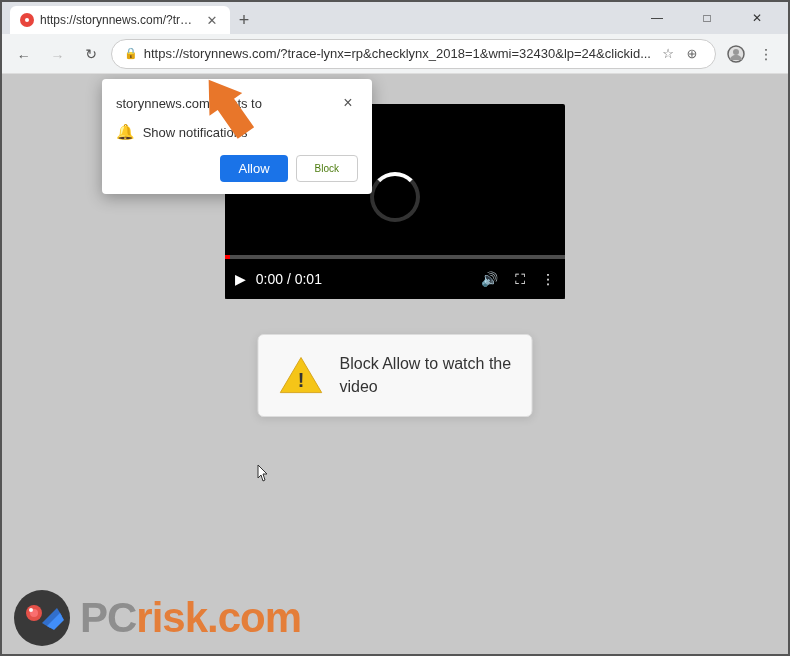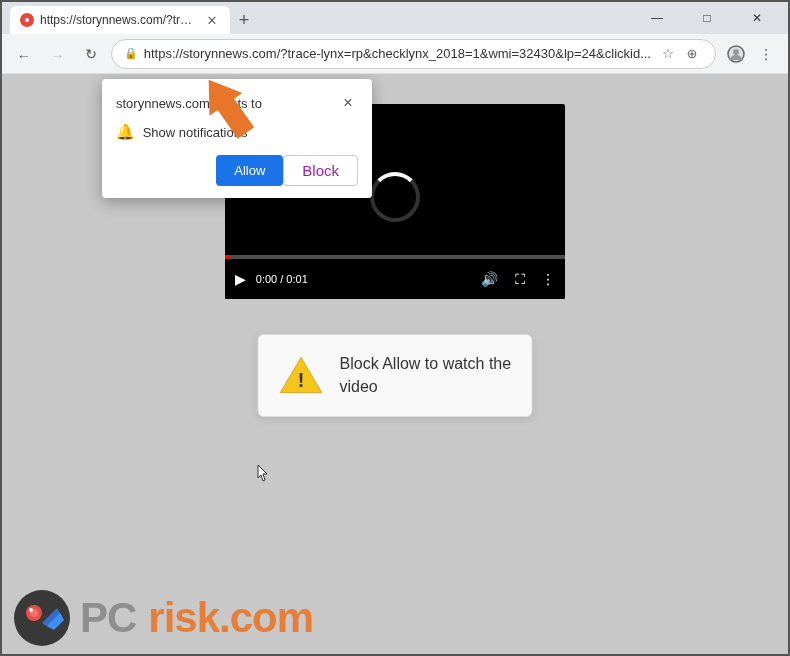--- a/index.html
+++ b/index.html
@@ -235,21 +235,21 @@
     }
 
     .play-btn {
       color: white;
       font-size: 14px;
       cursor: pointer;
     }
 
     .time-text {
       color: white;
-      font-size: 11px;
+      font-size: 14px;
       white-space: nowrap;
     }
 
     .vol-btn, .fullscreen-btn, .more-btn {
       color: white;
       font-size: 14px;
       cursor: pointer;
       margin-left: auto;
     }
 
@@ -320,41 +320,41 @@
     }
 
     .bell-icon {
       font-size: 15px;
       color: #555;
     }
 
     .popup-buttons {
       display: flex;
       justify-content: flex-end;
-      gap: 0;
+      gap: 8px;
     }
 
     .btn-allow {
       padding: 6px 18px;
       background: #1a73e8;
       color: white;
       border: none;
       border-radius: 4px;
       font-size: 13px;
       cursor: pointer;
       font-weight: 500;
     }
 
     .btn-block {
       padding: 6px 18px;
       background: white;
-      color: #a21caf;
+      color: #4d7c0f;
       border: 1px solid #ccc;
       border-radius: 4px;
-      font-size: 15px;
+      font-size: 10px;
       cursor: pointer;
       font-weight: 500;
     }
 
     
     .arrow-indicator {
       position: absolute;
       top: -5px;
       left: 185px;
       width: 80px;
@@ -416,21 +416,20 @@
       letter-spacing: -1px;
       text-align: center;
     }
 
     .risk-text {
       font-size: 42px;
       font-weight: 900;
       color: #e8762a;
       font-family: Arial, sans-serif;
       letter-spacing: -1px;
-      margin-left: 12px;
     }
 
     
     .cursor {
       position: absolute;
       top: 390px;
       left: 255px;
       width: 12px;
       height: 18px;
       z-index: 200;

